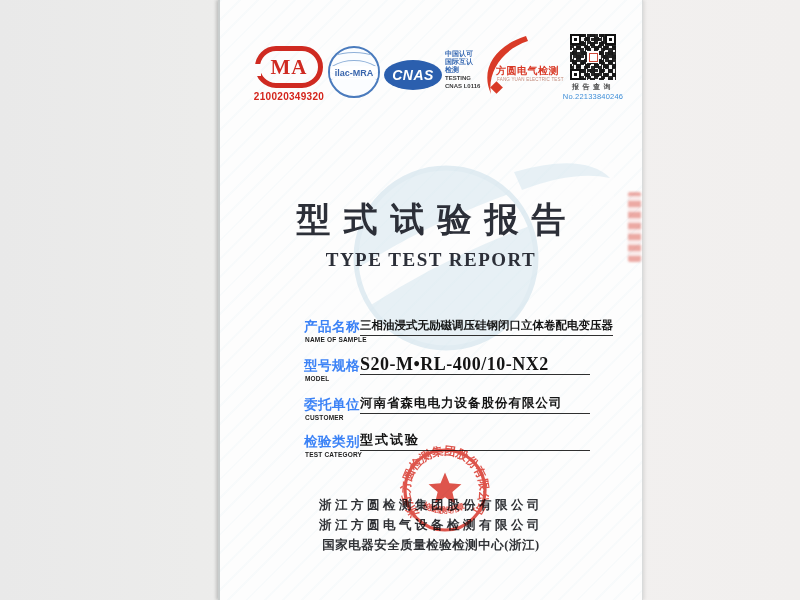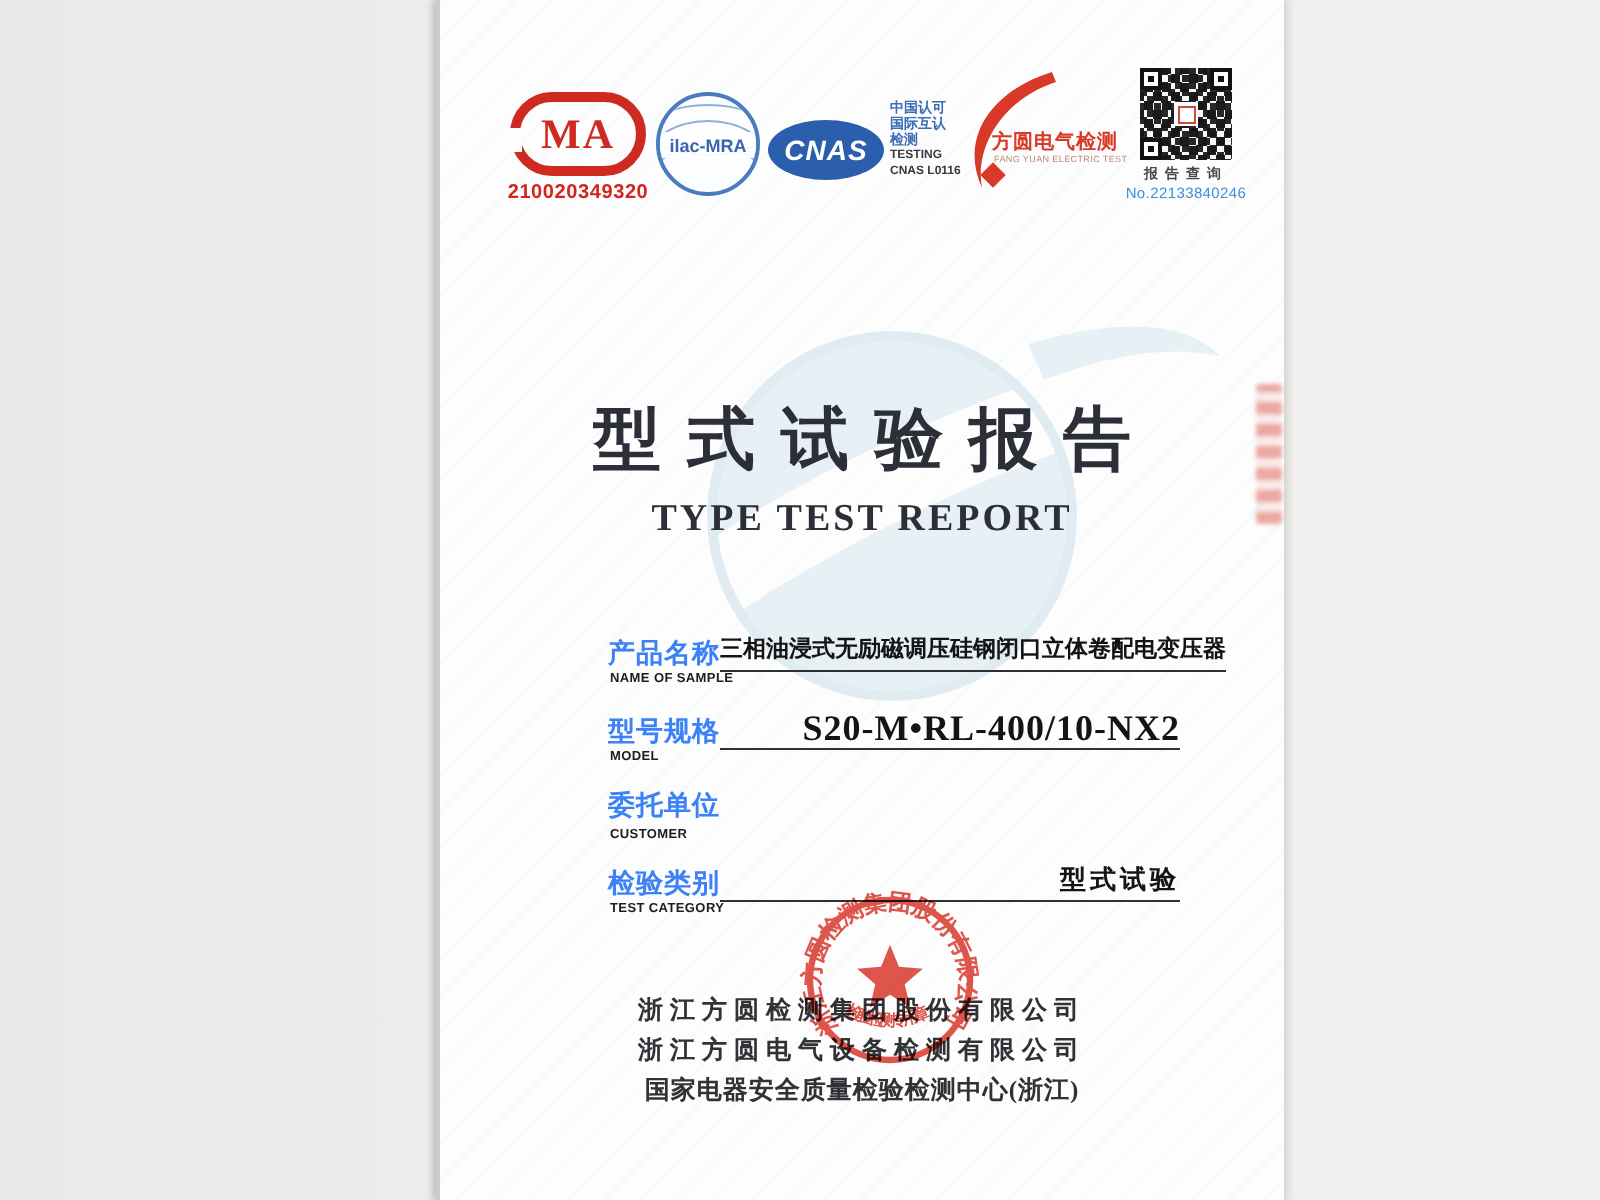--- a/index.html
+++ b/index.html
@@ -77,21 +77,21 @@
   .title-zh { position:absolute; left:0; right:0; top:197px; text-align:center; z-index:2;
               color:#2c2f38; font-size:34px; font-weight:bold; letter-spacing:13px; padding-left:13px; }
   .title-en { position:absolute; left:0; right:0; top:249px; text-align:center; z-index:2;
               color:#2c2f38; font-size:19px; font-weight:bold; letter-spacing:1.5px; }
 
   
   .fields { position:absolute; left:84px; right:52px; top:0; z-index:2; }
   .field { position:absolute; left:0; right:0; display:flex; align-items:flex-end; }
   .field .lab { color:#3b82f6; font-weight:bold; font-size:13.5px; white-space:nowrap;
                 letter-spacing:.5px; line-height:18px; }
-  .field .val { flex:1; border-bottom:1.5px solid #2f2f2f; text-align:right; color:#141414;
+  .field .val { flex:1; border-bottom:1.5px solid #2f2f2f; text-align:left; color:#141414;
                 font-weight:bold; line-height:18px; padding-bottom:1px; white-space:nowrap; }
   .field .sub { position:absolute; left:1px; top:20px; color:#1d1d1d; font-size:6.5px;
                 font-family:"Liberation Sans",sans-serif; font-weight:bold; letter-spacing:.2px; }
   .f1 { top:316px; } .f1 .val { font-size:11.5px; }
   .f2 { top:355px; } .f2 .val { font-size:18px; letter-spacing:.5px; }
   .f3 { top:394px; } .f3 .val { font-size:12.5px; letter-spacing:1px; }
   .f4 { top:431px; } .f4 .val { font-size:13px; letter-spacing:2px; }
 
   
   .footer { position:absolute; left:0; right:0; top:497px; text-align:center; z-index:1; }
@@ -181,20 +181,21 @@
         <span class="val">三相油浸式无励磁调压硅钢闭口立体卷配电变压器</span>
         <span class="sub">NAME OF SAMPLE</span>
       </div>
       <div class="field f2">
         <span class="lab">型号规格</span>
         <span class="val">S20-M•RL-400/10-NX2</span>
         <span class="sub">MODEL</span>
       </div>
       <div class="field f3">
         <span class="lab">委托单位</span>
+        <span class="val">河南省森电电力设备股份有限公司</span>
         <span class="sub">CUSTOMER</span>
       </div>
       <div class="field f4">
         <span class="lab">检验类别</span>
         <span class="val">型式试验</span>
         <span class="sub">TEST CATEGORY</span>
       </div>
     </div>
 
     <div class="footer">

